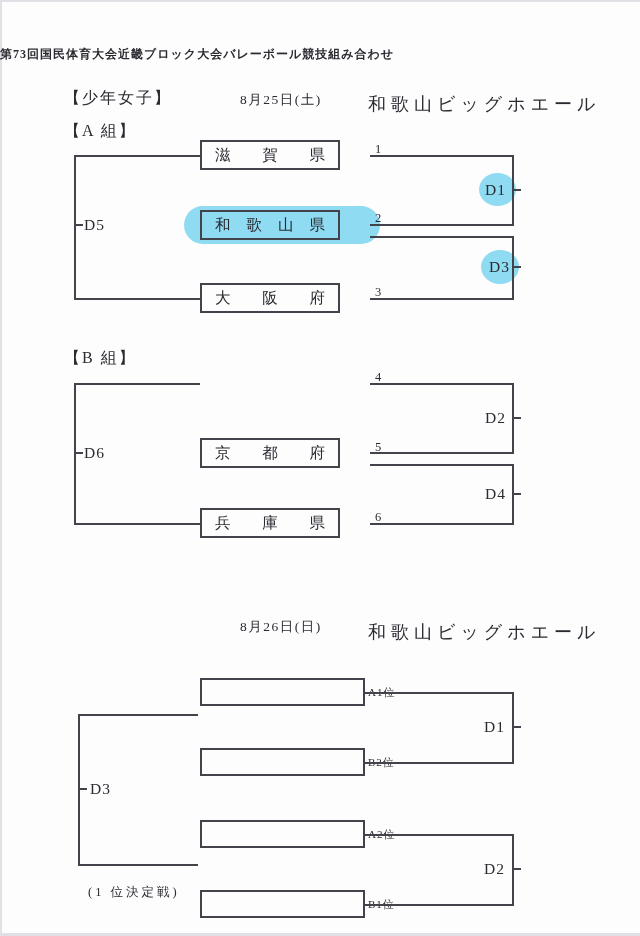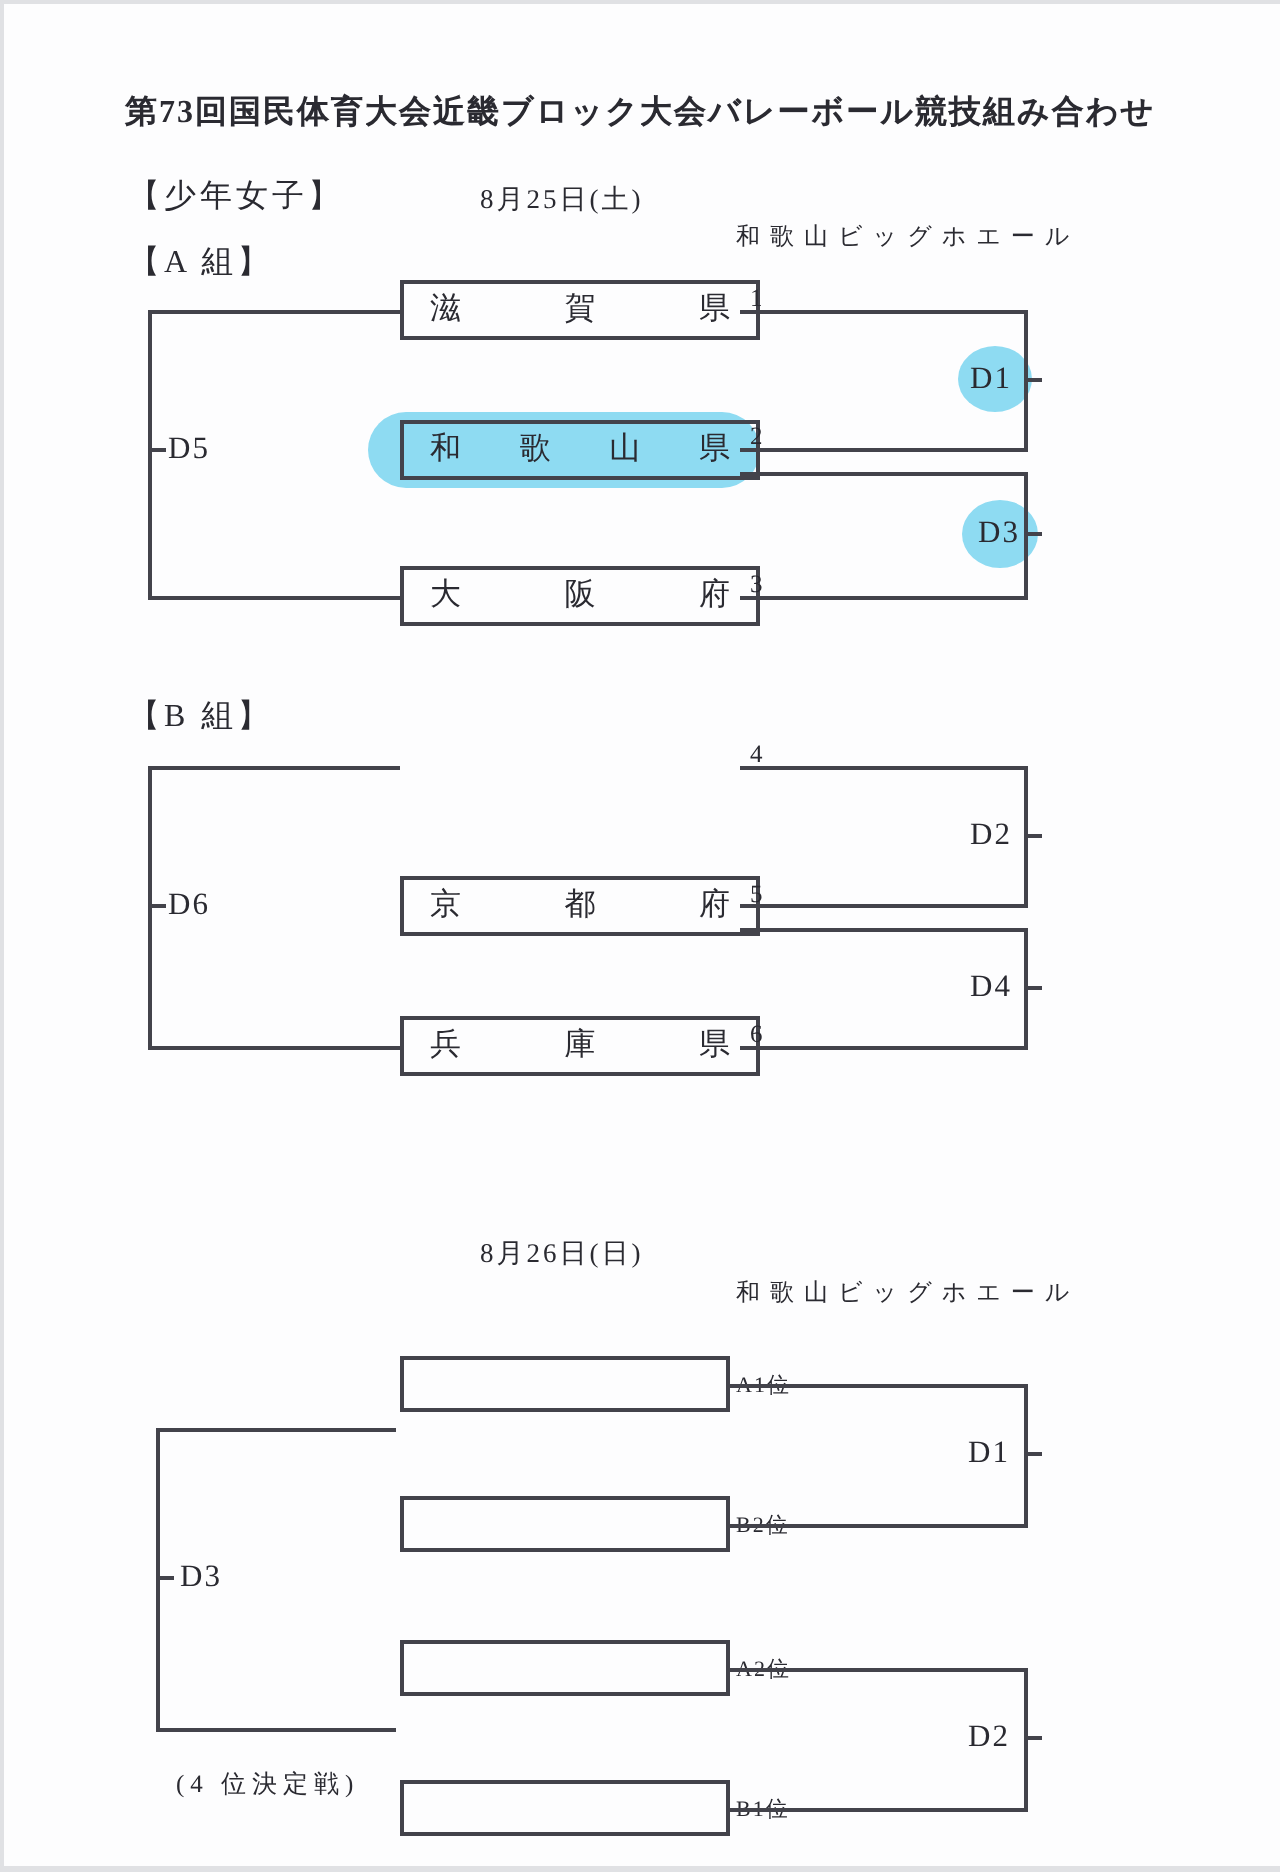--- a/index.html
+++ b/index.html
@@ -6,25 +6,25 @@
   html,body { background:#ffffff; }
   body { font-family:"Liberation Serif","DejaVu Serif",serif; color:#2a2a31; }
   .page { position:relative; width:640px; height:936px; background:#fdfdfe; overflow:hidden; margin:0 auto; }
   .edge { position:absolute; background:#e0e1e4; }
   .ln { position:absolute; background:#43434b; }
   .ln.h { height:2px; }
   .ln.v { width:2px; }
   .hl { position:absolute; background:#8edbf2; }
   .round { border-radius:50%; }
   .loz { border-radius:19px; }
-  .title { position:absolute; top:46px; left:0; width:100%; text-align:center; font-size:16px; font-weight:600; letter-spacing:1px; }
+  .title { position:absolute; top:46px; left:0; width:100%; font-size:12px; font-weight:600; letter-spacing:1px; }
   .heading { position:absolute; font-size:16px; font-weight:400; letter-spacing:2px; white-space:nowrap; }
   .date { position:absolute; font-size:13.5px; letter-spacing:1.5px; white-space:nowrap; }
-  .venue { position:absolute; font-size:12px; letter-spacing:5px; white-space:nowrap;margin-top:18px; }
-  .tbox { position:absolute; width:180px; height:30px; border:2px solid #43434b; font-size:15.5px; line-height:25px; padding:0 13px; text-align:justify; text-align-last:justify; }
+  .venue { position:absolute; font-size:18px; letter-spacing:5px; white-space:nowrap; }
+  .tbox { position:absolute; width:140px; height:30px; border:2px solid #43434b; font-size:15.5px; line-height:25px; padding:0 13px; text-align:justify; text-align-last:justify; }
   .fbox { position:absolute; width:165px; height:28px; border:2px solid #43434b; }
   .seed { position:absolute; font-size:12.5px; }
   .slotlbl { position:absolute; font-size:11px; letter-spacing:1px; white-space:nowrap; }
   .dlbl { position:absolute; font-size:15.5px; letter-spacing:1px;text-align:center; }
   .note { position:absolute; font-size:12.5px; letter-spacing:3px; white-space:nowrap; }
 </style>
 </head>
 <body>
 
 <div class="page">
@@ -117,15 +117,15 @@
   <div class="ln h" style="left:365px;top:904px;width:147px"></div>
   <div class="ln v" style="left:512px;top:834px;height:72px"></div>
   <div class="ln h" style="left:512px;top:868px;width:9px"></div>
   <div class="dlbl" style="left:484px;top:860px">D2</div>
 
   <div class="ln h" style="left:78px;top:714px;width:120px"></div>
   <div class="ln h" style="left:78px;top:864px;width:120px"></div>
   <div class="ln v" style="left:78px;top:714px;height:152px"></div>
   <div class="ln h" style="left:78px;top:788px;width:9px"></div>
   <div class="dlbl" style="left:90px;top:780px">D3</div>
-  <div class="note" style="left:88px;top:884px">(4 位決定戦)</div>
+  <div class="note" style="left:88px;top:884px">(1 位決定戦)</div>
 
 </div>
 
 </body></html>

